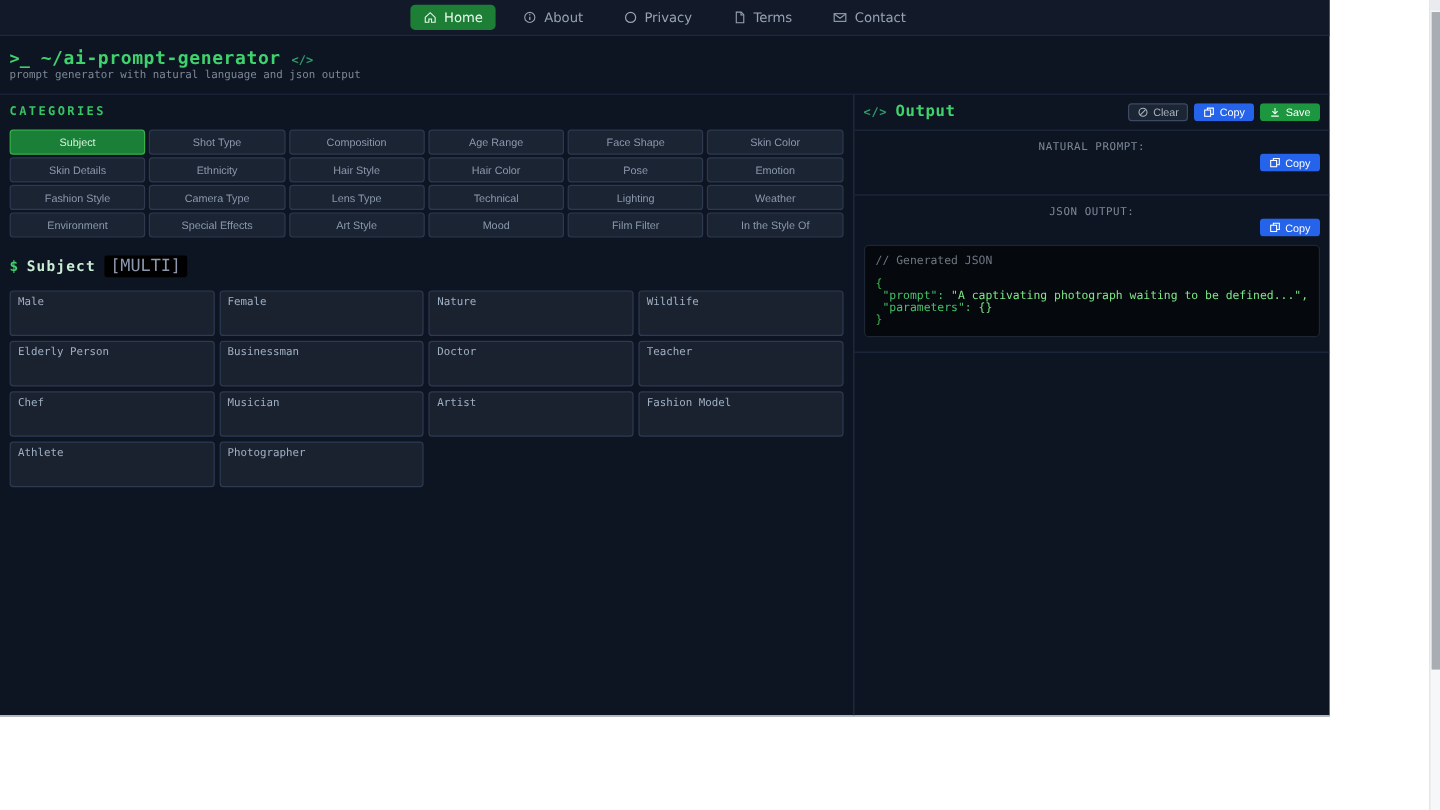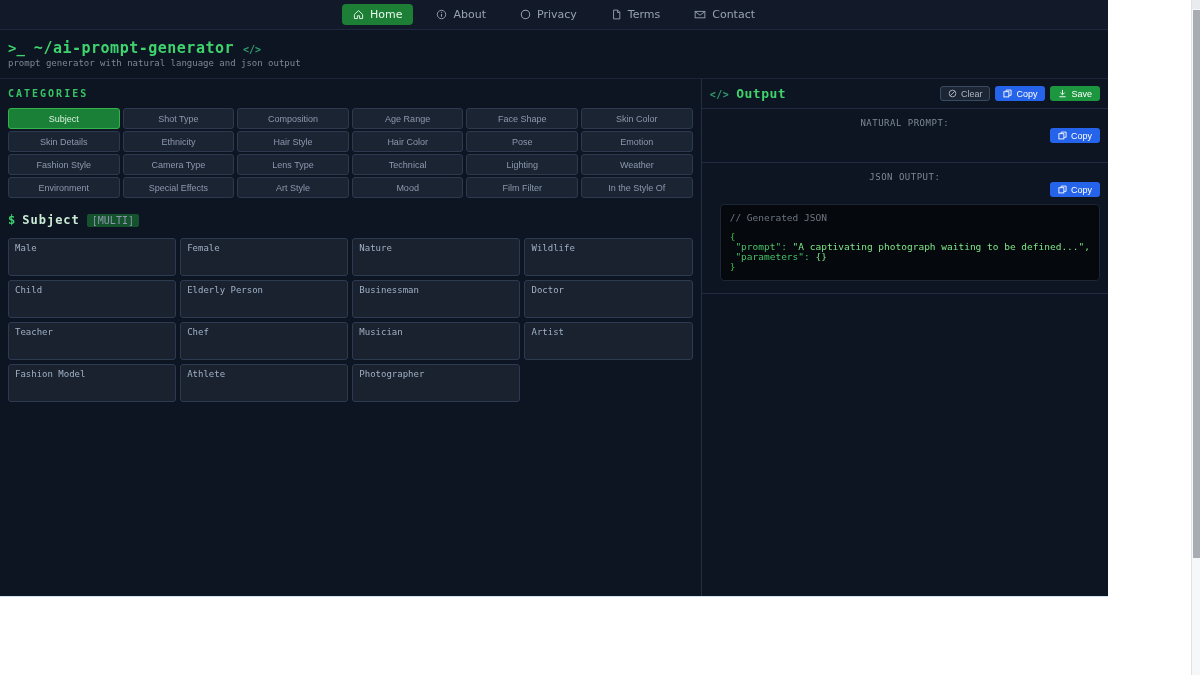--- a/index.html
+++ b/index.html
@@ -36,21 +36,21 @@
   .cat-grid { display:grid; grid-template-columns:repeat(6,1fr); gap:2px 3px; }
   .cat-btn { height:21px; display:flex; align-items:center; justify-content:center;
              font-size:9px; color:#8b98ad; background:#1b2433; border:1px solid #2c394f;
              border-radius:3px; cursor:pointer; white-space:nowrap; }
   .cat-btn.selected { background:#1a7f37; border-color:#36b24a; color:#d8f3de; }
 
   
   .sec-header { margin:15px 0 11px; display:flex; align-items:center; gap:7px; }
   .dollar { color:#3fd36d; font-size:12px; font-weight:bold; }
   .sec-title { color:#cbecd5; font-size:12px; font-weight:bold; letter-spacing:1px; }
-  .multi-badge { font-size:10px; color:#8b98ad; background:#14532d; padding:1px 5px; border-radius:2px; }
+  .multi-badge { font-size:14px; color:#8b98ad; background:#000000; padding:1px 5px; border-radius:2px; }
   .opt-grid { display:grid; grid-template-columns:repeat(4,1fr); gap:4px; }
   .option-card { height:38px; background:#1a2230; border:1px solid #2c3a52; border-radius:3px;
                  padding:4px 6px; font-size:9px; color:#9fb0c3; cursor:pointer; }
 
   
   .output-header { display:flex; align-items:center; padding:7px 8px; border-bottom:1px solid #202b40; }
   .output-title { display:flex; align-items:baseline; gap:7px; color:#3fd36d;
                   font-size:13px; font-weight:bold; letter-spacing:0.5px; }
   .output-actions { margin-left:auto; display:flex; gap:5px; }
   .btn { display:inline-flex; align-items:center; gap:4px; font-size:9px; padding:2px 7px;
@@ -62,21 +62,21 @@
 
   .out-section { padding:9px 8px 12px; border-bottom:1px solid #202b40; }
   .label-row { display:flex; align-items:center; margin-bottom:7px;flex-direction:column; }
   .section-label { font-size:9px; color:#7d8896; letter-spacing:0.5px; }
   .label-row .btn { margin-left:auto; }
 
   .prompt-box { background:#18212f; border:1px solid #2c3a52; border-radius:4px;
                 padding:11px 9px; color:#aee4c0; font-size:11px; }
 
   .json-box { background:#05080d; border:1px solid #1c2634; border-radius:4px;
-              padding:8px 9px; font-size:9.5px;margin-left:10px; }
+              padding:8px 9px; font-size:9.5px; }
   .json-box .ln { display:block; white-space:pre; line-height:10px; }
   .json-comment { color:#6e7681; margin-bottom:9px; }
   .json-brace { color:#3fb950; }
   .json-key { color:#46c268; }
   .json-val { color:#7ee787; }
 
   
   .scrollbar { position:absolute; top:0; right:0; width:9px; height:675px;
                background:#f6f7f8; border-left:1px solid #dfe1e4; }
   .scroll-btn { position:absolute; top:0; left:0; width:9px; height:9px; background:#e9ebee; }
@@ -169,21 +169,20 @@
         <span class="dollar">$</span>
         <span class="sec-title">Subject</span>
         <span class="multi-badge">[MULTI]</span>
       </div>
 
       <div class="opt-grid">
         <div class="option-card">Male</div>
         <div class="option-card">Female</div>
         <div class="option-card">Nature</div>
         <div class="option-card">Wildlife</div>
-        <div class="option-card">Child</div>
         <div class="option-card">Elderly Person</div>
         <div class="option-card">Businessman</div>
         <div class="option-card">Doctor</div>
         <div class="option-card">Teacher</div>
         <div class="option-card">Chef</div>
         <div class="option-card">Musician</div>
         <div class="option-card">Artist</div>
         <div class="option-card">Fashion Model</div>
         <div class="option-card">Athlete</div>
         <div class="option-card">Photographer</div>

